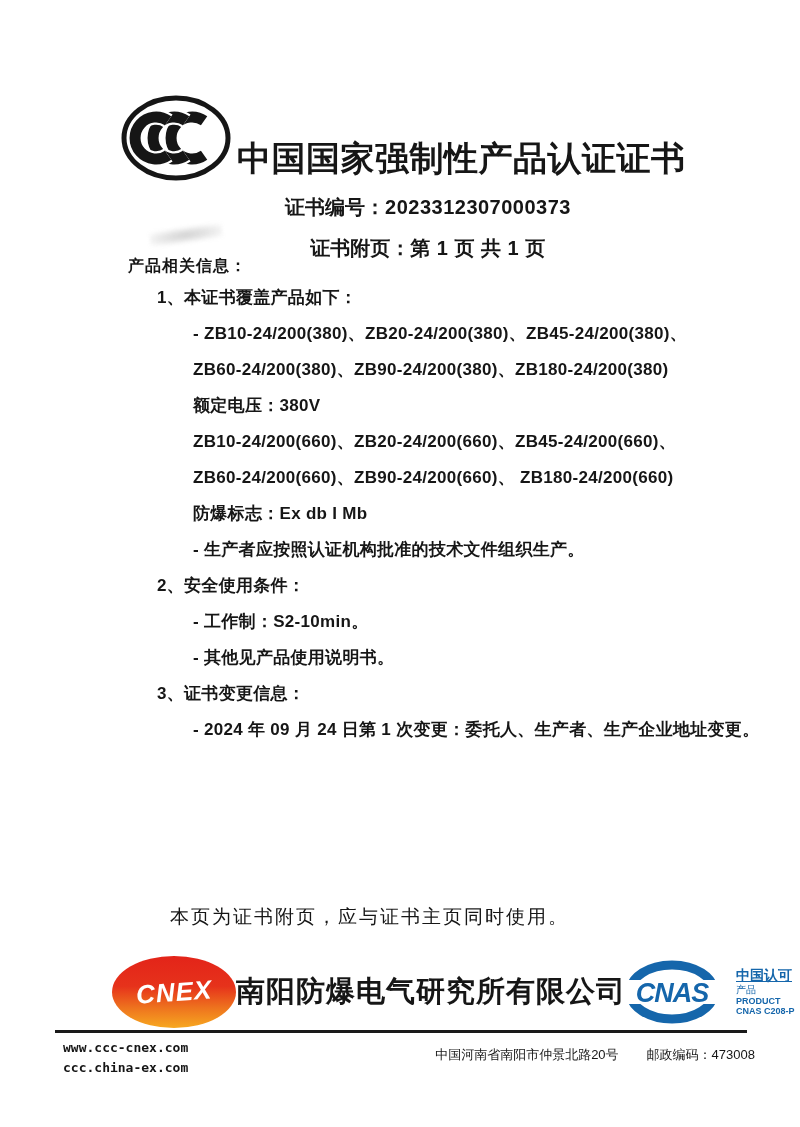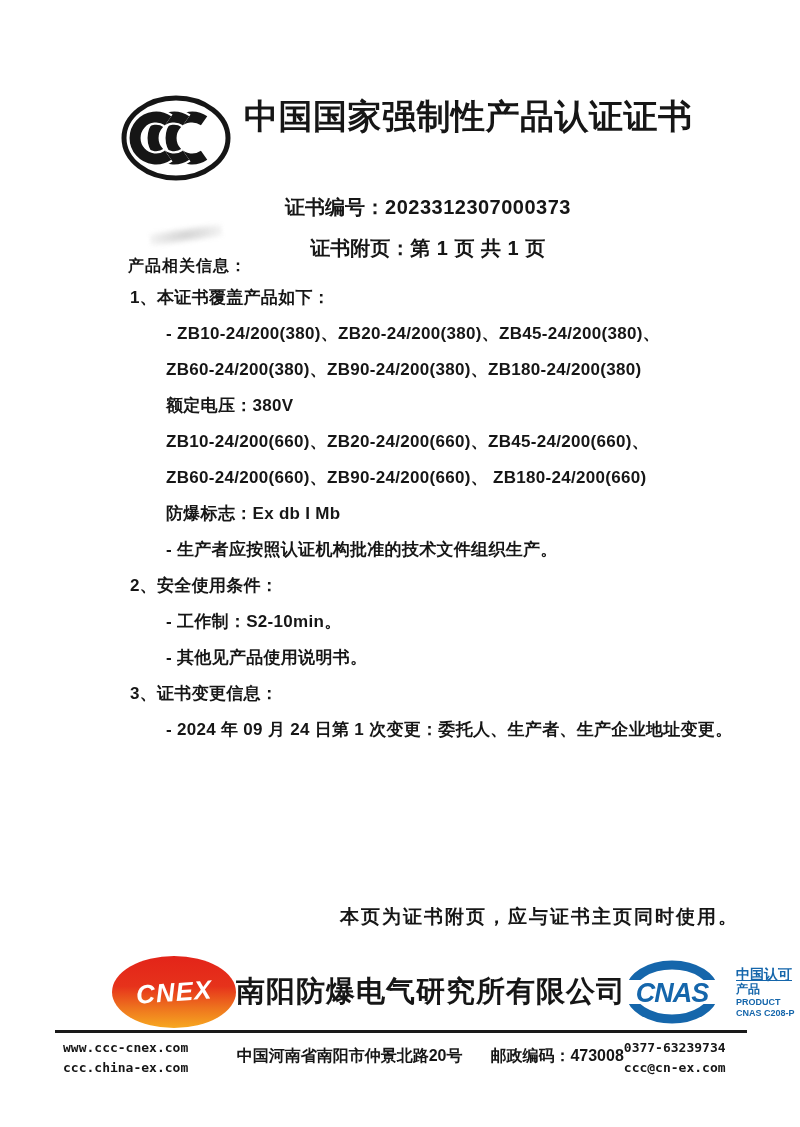--- a/index.html
+++ b/index.html
@@ -7,66 +7,66 @@
   body {
     position: relative;
     width: 800px;
     height: 1127px;
     font-family: "Liberation Sans", "DejaVu Sans", sans-serif;
     color: #161616;
     overflow: hidden;
   }
 
   
-  .header { position: absolute; top: 94px; left: 120px; display: flex; align-items: flex-start; gap: 12px; }
+  .header { position: absolute; top: 94px; left: 120px; display: flex; align-items: flex-end; gap: 5px; }
   .ccc-logo svg { display: block; }
   .doc-title { font-size: 34px; font-weight: 700; letter-spacing: 0.5px; white-space: nowrap; }
 
   
   .cert-block { position: absolute; top: 194px; left: 28px; width: 800px; text-align: center; font-weight: 700; font-size: 20px; }
   .cert-line { margin-bottom: 14px; white-space: nowrap; }
   .cert-line .val { letter-spacing: 0.5px; }
 
   
   .smudge { position: absolute; top: 228px; left: 150px; width: 72px; height: 14px;
     background: radial-gradient(ellipse, rgba(120,120,120,0.35), rgba(255,255,255,0));
     filter: blur(2px); transform: rotate(-8deg); }
 
   
   .section-title { position: absolute; top: 256px; left: 128px; font-size: 16px; font-weight: 700; letter-spacing: 1px; }
   .content { position: absolute; top: 279px; left: 130px; right: 30px; font-size: 17px; font-weight: 600; }
-  .line { height: 36px; display: flex; align-items: center; white-space: pre; letter-spacing: 0.3px; }
+  .line { height: 36px; display: flex; align-items: center; white-space: pre; letter-spacing: 0.3px; margin-left: 27px; }
   .ind2 { padding-left: 36px; }
 
   
-  .note { position: absolute; top: 904px; left: 0; width: 739px; text-align: right;
-    font-size: 19px; font-weight: 700; letter-spacing: 2px; }
+  .note { position: absolute; top: 904px; left: 0; width: 739px; text-align: center;
+    font-size: 19px; font-weight: 400; letter-spacing: 2px; }
 
   
   .logos { position: absolute; top: 952px; left: 112px; width: 636px; height: 80px;
     display: flex; align-items: center; }
   .cnex { width: 124px; height: 72px; border-radius: 50%;
     background: linear-gradient(180deg, #e32419 0%, #e6321b 42%, #ee731e 72%, #f7a820 100%);
     display: flex; align-items: center; justify-content: center; flex: 0 0 auto; }
   .cnex span { color: #fff; font-weight: 800; font-style: italic; font-size: 26px;
     letter-spacing: 1px; transform: rotate(-4deg); }
   .issuer { flex: 1; text-align: center; font-size: 29px; font-weight: 700; letter-spacing: 1px; white-space: nowrap; }
   .cnas { display: flex; align-items: center; gap: 18px; flex: 0 0 auto; }
   .cnas-mark svg { display: block; }
   .cnas-text { color: #1566ab; line-height: 1.2; white-space: nowrap; }
   .cnas-text .t1 { font-size: 14px; font-weight: 700; text-decoration: underline; }
-  .cnas-text .t2 { font-size: 12px; font-weight: 700; }
+  .cnas-text .t2 { font-size: 10px; font-weight: 400; }
   .cnas-text .t3 { font-size: 9px;  font-weight: 800; }
   .cnas-text .t4 { font-size: 9px;  font-weight: 800; }
 
   
   .rule { position: absolute; top: 1030px; left: 55px; width: 692px; height: 3px; background: #1a1a1a; }
   .contact { position: absolute; top: 1038px; left: 55px; width: 692px; display: flex; align-items: flex-start; margin-left: 8px; }
   .c-left { width: 180px; font-family: "DejaVu Sans Mono", monospace; font-size: 13px; font-weight: 700; line-height: 20px; }
-  .c-mid { flex: 1; text-align: left; font-size: 16px; font-weight: 700; padding-top: 8px; white-space: nowrap; }
+  .c-mid { flex: 1; text-align: right; font-size: 13px; font-weight: 400; padding-top: 8px; white-space: nowrap; }
   .c-mid .post { margin-left: 28px; }
   .c-right { width: 136px; font-family: "DejaVu Sans Mono", monospace; font-size: 13px; font-weight: 700; line-height: 20px; }
 </style>
 </head>
 <body>
 
 <div class="header">
   <div class="ccc-logo">
     <svg width="112" height="88" viewBox="0 0 112 88" aria-hidden="true">
       <ellipse cx="56" cy="44" rx="52" ry="40" fill="none" stroke="#161616" stroke-width="5"></ellipse>
@@ -132,17 +132,13 @@
 <div class="rule"></div>
 
 <div class="contact">
   <div class="c-left">
     <div>www.ccc-cnex.com</div>
     <div>ccc.china-ex.com</div>
   </div>
   <div class="c-mid">
     <span>中国河南省南阳市仲景北路20号</span><span class="post"><span>邮政编码：</span><span>473008</span></span>
   </div>
-  <div class="c-right">
-    <div>0377-63239734</div>
-    <div>ccc@cn-ex.com</div>
-  </div>
 </div>
 
 </body></html>

